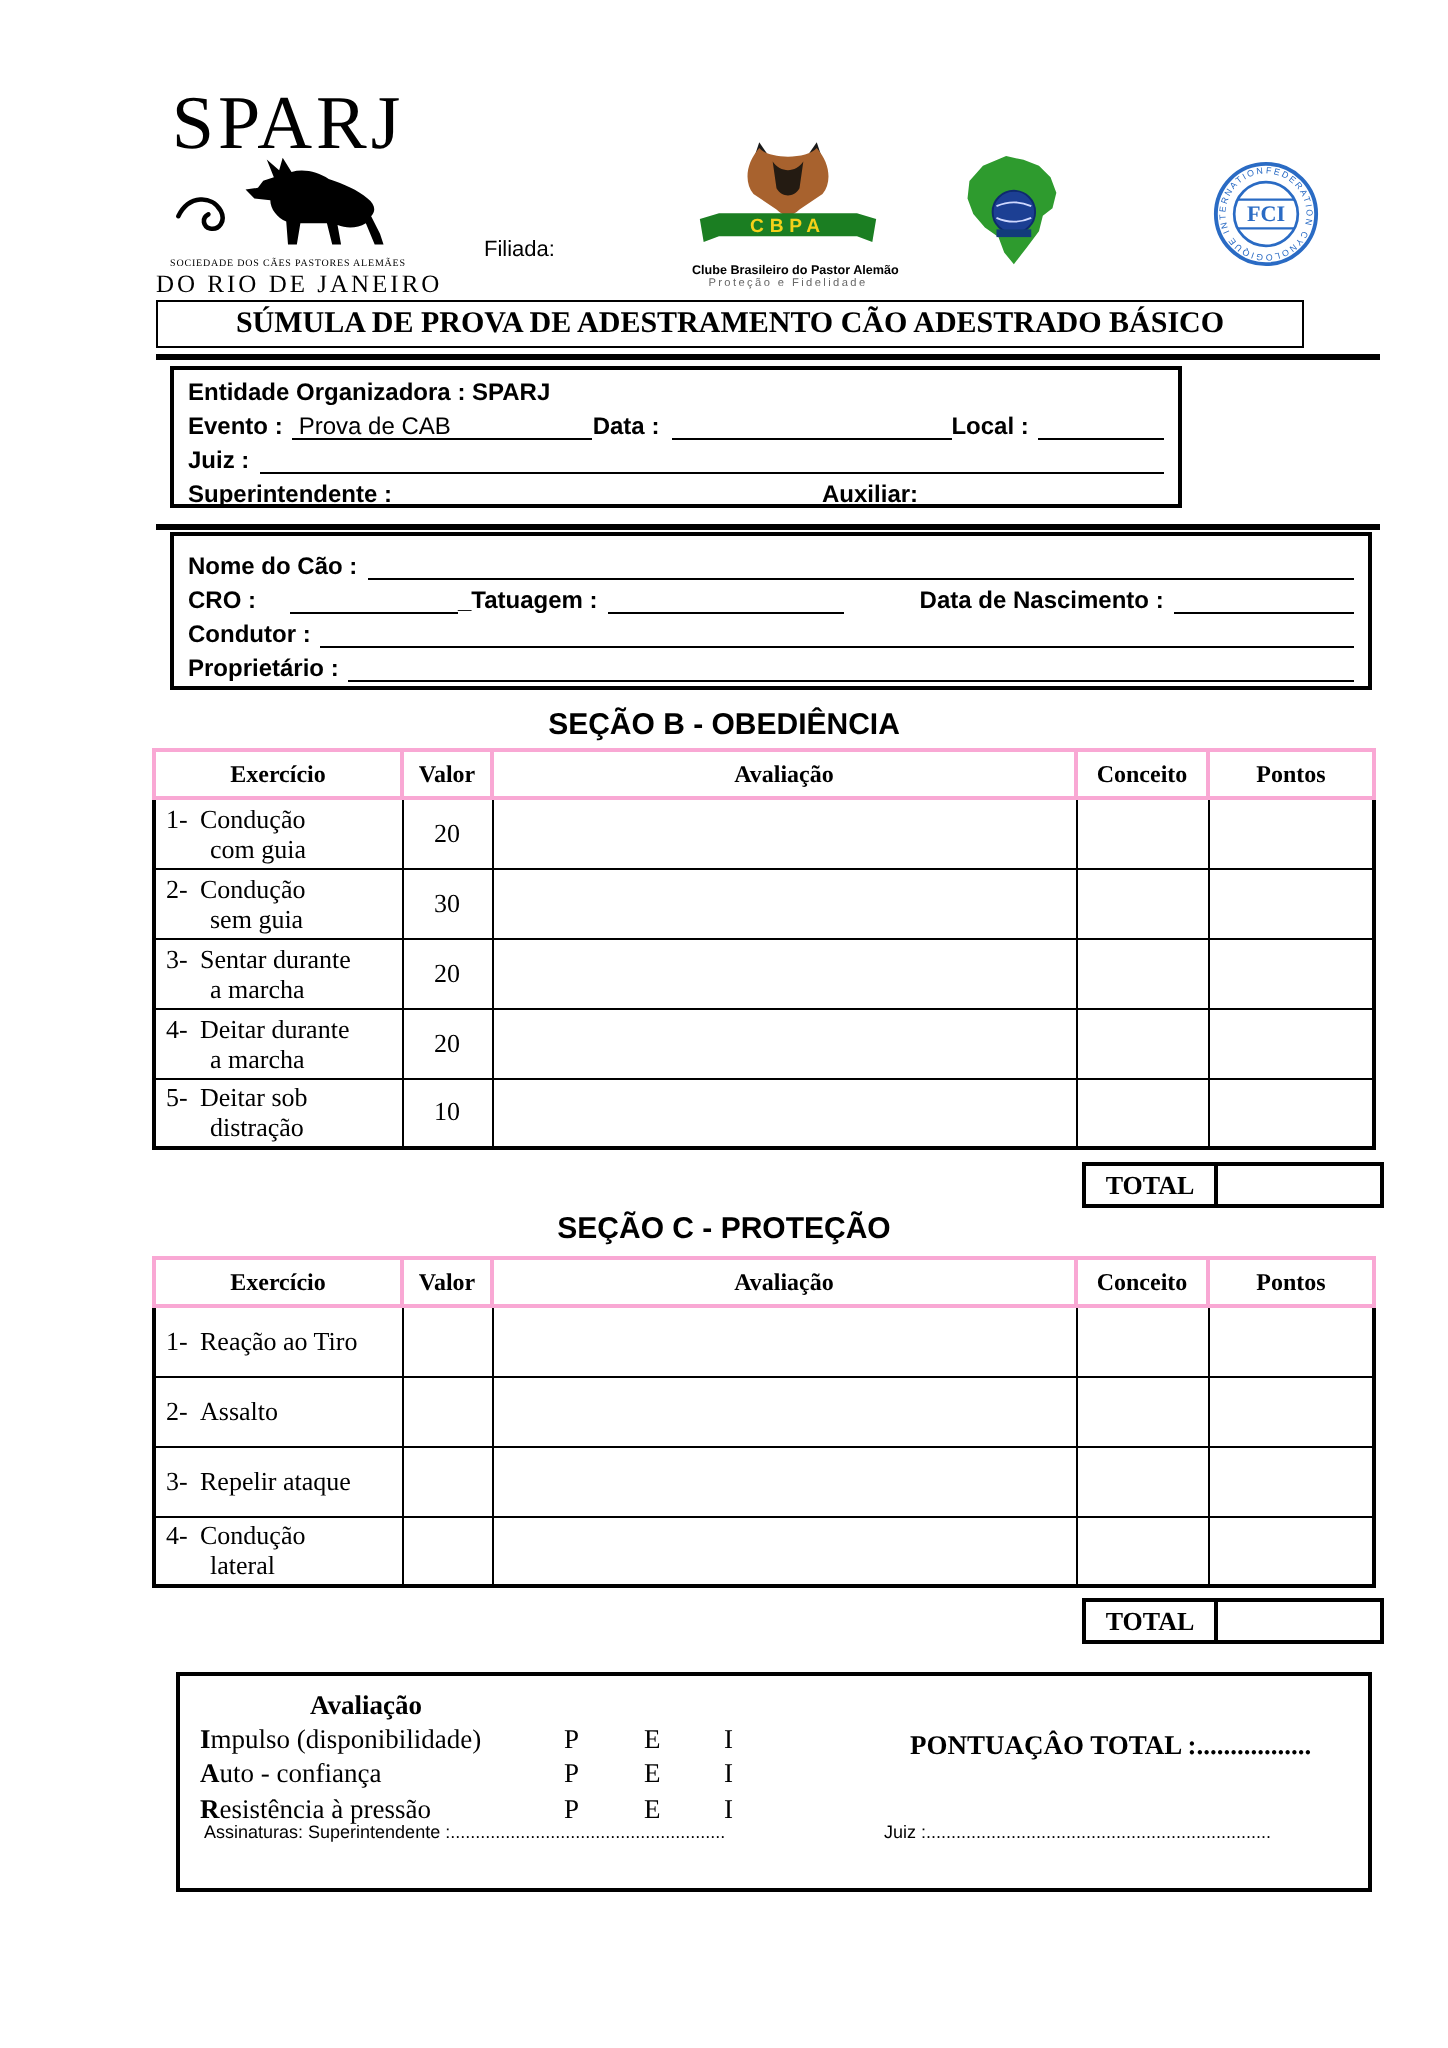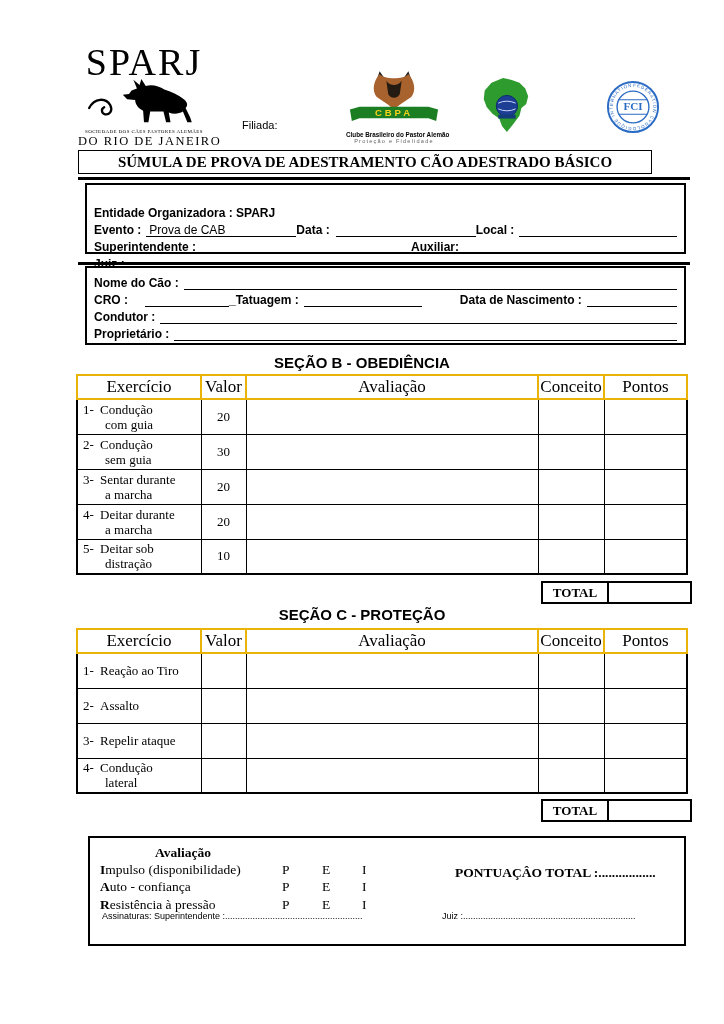--- a/index.html
+++ b/index.html
@@ -26,21 +26,21 @@
   .lbl{font-weight:bold;font-size:12px;margin-right:5px;line-height:14px}
   .lbl.tight{margin-right:0}
   .bl{display:inline-block;border-bottom:1.3px solid #000;height:14px}
   .bl.grow{flex:1}
   .bl.val{font-size:12px;padding-left:3px;line-height:14px}
   .sp{display:inline-block}
   
   .sec-title{left:0;top:0;width:724px;text-align:center;font-weight:bold;font-size:15px}
   
   table.score{position:absolute;left:76px;border-collapse:collapse;background:#fff;border:2px solid #000;table-layout:fixed}
-  table.score th{border:2px solid #eab308;font-family:"Liberation Serif",serif;font-size:17px;font-weight:normal;height:24px}
+  table.score th{border:2px solid #f9a8d4;font-family:"Liberation Serif",serif;font-size:12px;font-weight:bold;height:24px}
   table.score td{border:1px solid #000;font-family:"Liberation Serif",serif;font-size:13px;vertical-align:middle}
   td.ex{padding:1px 2px 1px 5px}
   .num{display:inline-block;width:17px;vertical-align:top}
   .nm{display:inline-block;vertical-align:top;max-width:96px}
   .nm span{display:block;line-height:15px}
   .nm .l2{margin-left:5px}
   td.valor{text-align:center;font-size:13.5px}
   table.total{position:absolute;left:541px;border-collapse:collapse;border:2px solid #000;background:#fff}
   table.total td{border:2px solid #000;font-family:"Liberation Serif",serif;font-size:13px;height:21px}
   td.tlabel{width:66px;text-align:center;font-weight:bold}
@@ -104,43 +104,43 @@
     <path d="M13 20.5 H43 M13 35.5 H43" stroke="#2a6bc4" stroke-width="1.2"></path>
     <text x="28" y="31.5" text-anchor="middle" font-size="11.5" font-weight="bold" fill="#2a6bc4" font-family="&quot;Liberation Serif&quot;,serif">FCI</text>
   </svg>
 
   <div class="abs title-bar">
     <span>SÚMULA DE PROVA DE ADESTRAMENTO CÃO ADESTRADO BÁSICO</span>
   </div>
 
   <div class="rule" style="left:78px;top:177px;width:612px;height:3px"></div>
 
-  <div class="box" style="left:85px;top:183px;width:601px;height:71px;padding:18px 7px">
+  <div class="box" style="left:85px;top:183px;width:506px;height:71px;padding:1px 7px">
     <div class="frow">
         <span class="lbl">Entidade Organizadora : SPARJ</span>
       </div>
     <div class="frow">
       <span class="lbl">Evento :</span>
       <span class="bl val" style="width:150px">Prova de CAB</span>
       <span class="lbl tight">Data :</span>
       <span class="sp" style="width:6px"></span>
       <span class="bl" style="width:140px"></span>
       <span class="lbl tight">Local :</span>
       <span class="sp" style="width:5px"></span>
       <span class="bl grow"></span>
     </div>
     <div class="frow">
+      <span class="lbl">Juiz :</span>
+      <span class="bl grow"></span>
+    </div>
+    <div class="frow">
       <span class="lbl">Superintendente :</span>
       <span class="bl" style="width:210px"></span>
       <span class="lbl tight">Auxiliar:</span>
       <span class="sp" style="width:4px"></span>
-      <span class="bl grow"></span>
-    </div>
-    <div class="frow">
-      <span class="lbl">Juiz :</span>
       <span class="bl grow"></span>
     </div>
   </div>
 
   <div class="rule" style="left:78px;top:262px;width:612px;height:3px"></div>
 
   <div class="box" style="left:85px;top:266px;width:601px;height:79px;padding:5px 7px">
     <div class="frow">
       <span class="lbl">Nome do Cão :</span>
       <span class="bl grow"></span>

